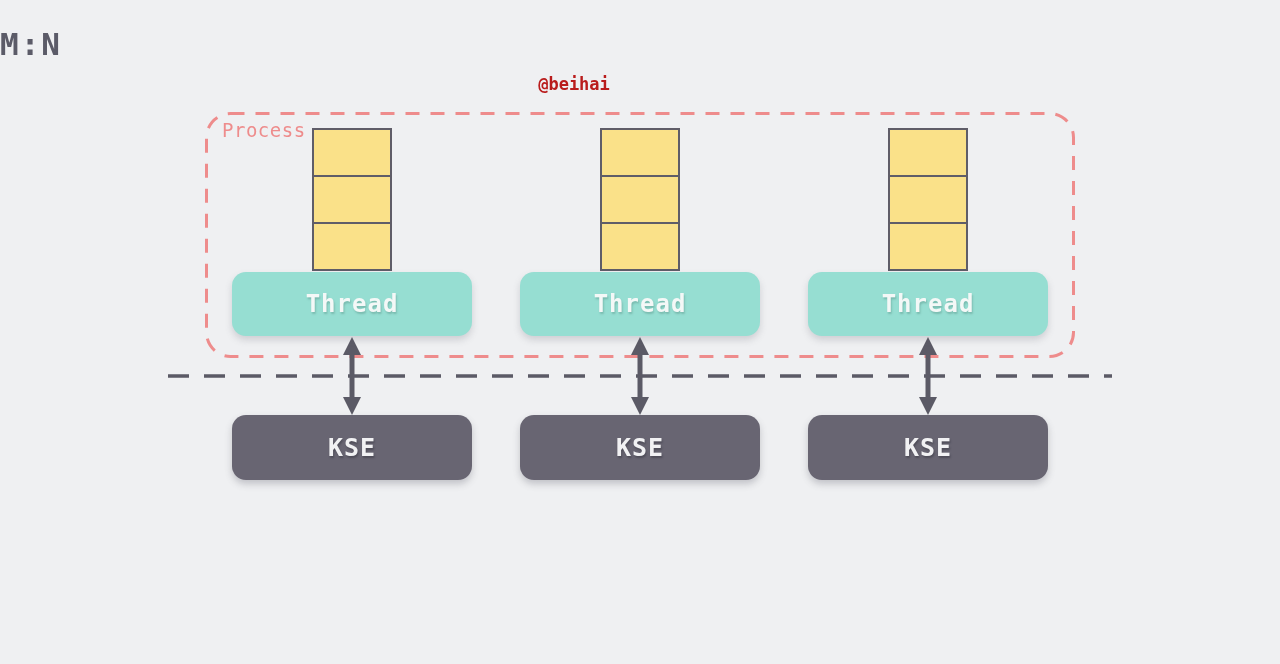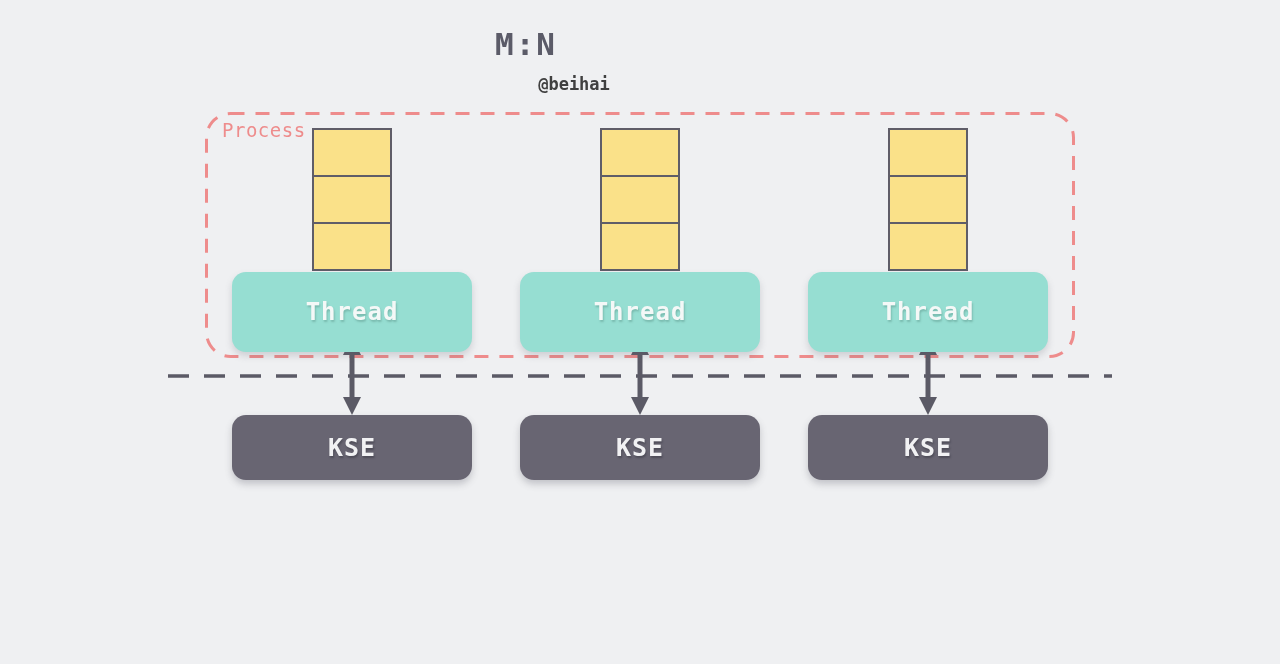--- a/index.html
+++ b/index.html
@@ -7,27 +7,27 @@
   body {
     background: #eff0f2;
     font-family: "DejaVu Sans Mono", monospace;
     position: relative;
     overflow: hidden;
   }
   .canvas { position: absolute; left: 0; top: 0; width: 1280px; height: 664px; }
 
   .title {
     position: absolute; left: 0; top: 26px; width: 1052px;
-    text-align: center; font-size: 31px; font-weight: bold;
+    font-size: 31px; font-weight: bold;
     color: #5b5b68; letter-spacing: 2px;
   }
   .subtitle {
     position: absolute; left: 0; top: 74px; width: 1148px;
     text-align: center; font-size: 17px; font-weight: bold;
-    color: #404040;
+    color: #b91c1c;
   }
 
   svg.lines { position: absolute; left: 0; top: 0; width: 1280px; height: 664px; }
 
   .process-label {
     position: absolute; left: 222px; top: 119px;
     font-size: 19px; font-weight: normal; color: #ee8c8c;
     letter-spacing: 0.5px;
   }
 
@@ -36,21 +36,21 @@
     border: 2px solid #5f5d68; background: #fae189;
     display: flex; flex-direction: column;
   }
   .stack .cell { flex: 1; border-bottom: 2px solid #5f5d68; }
   .stack .cell:last-child { border-bottom: none; }
   .stack-1 { left: 312px; }
   .stack-2 { left: 600px; }
   .stack-3 { left: 888px; }
 
   .thread {
-    position: absolute; top: 272px; width: 240px; height: 80px;
+    position: absolute; top: 272px; width: 240px; height: 64px;
     background: #96ded2; border-radius: 14px;
     box-shadow: 0 4px 7px rgba(91,91,104,0.22);
     display: flex; align-items: center; justify-content: center;
     font-size: 24px; font-weight: bold; color: #f4f8f7;
     text-shadow: 1px 2px 2px rgba(70,120,110,0.35);
     letter-spacing: 1px;
   }
   .thread-1 { left: 232px; }
   .thread-2 { left: 520px; }
   .thread-3 { left: 808px; }

